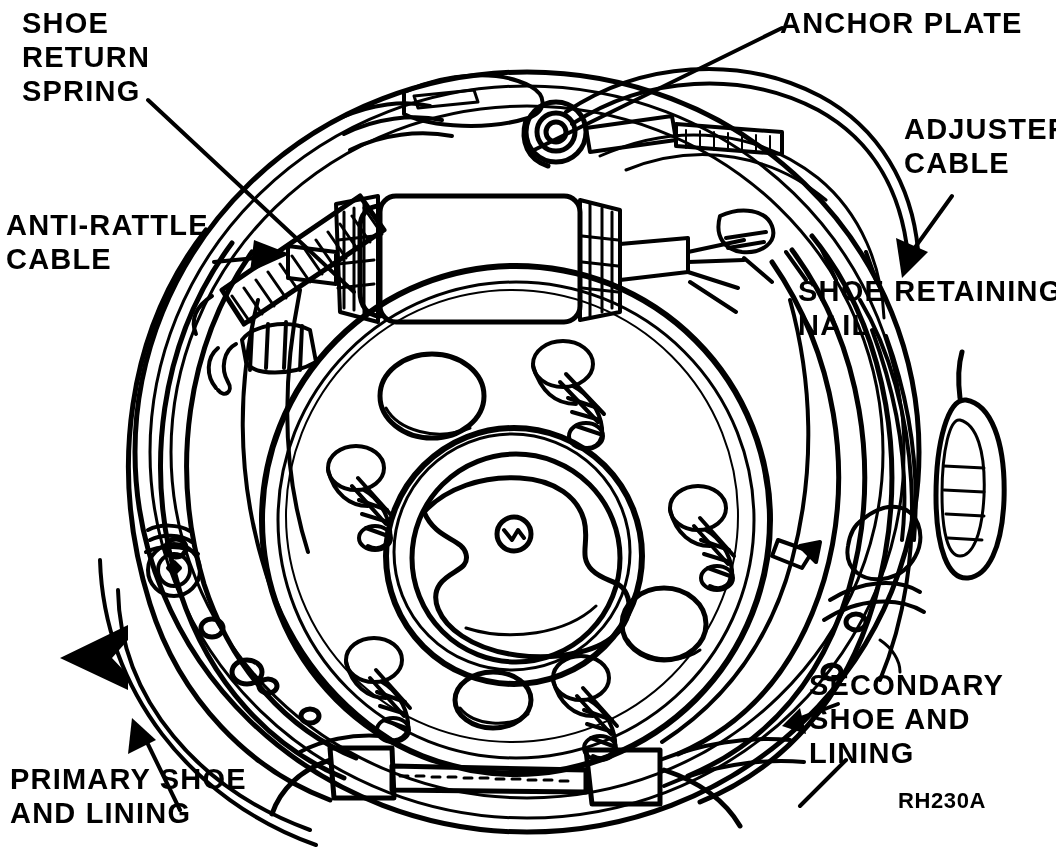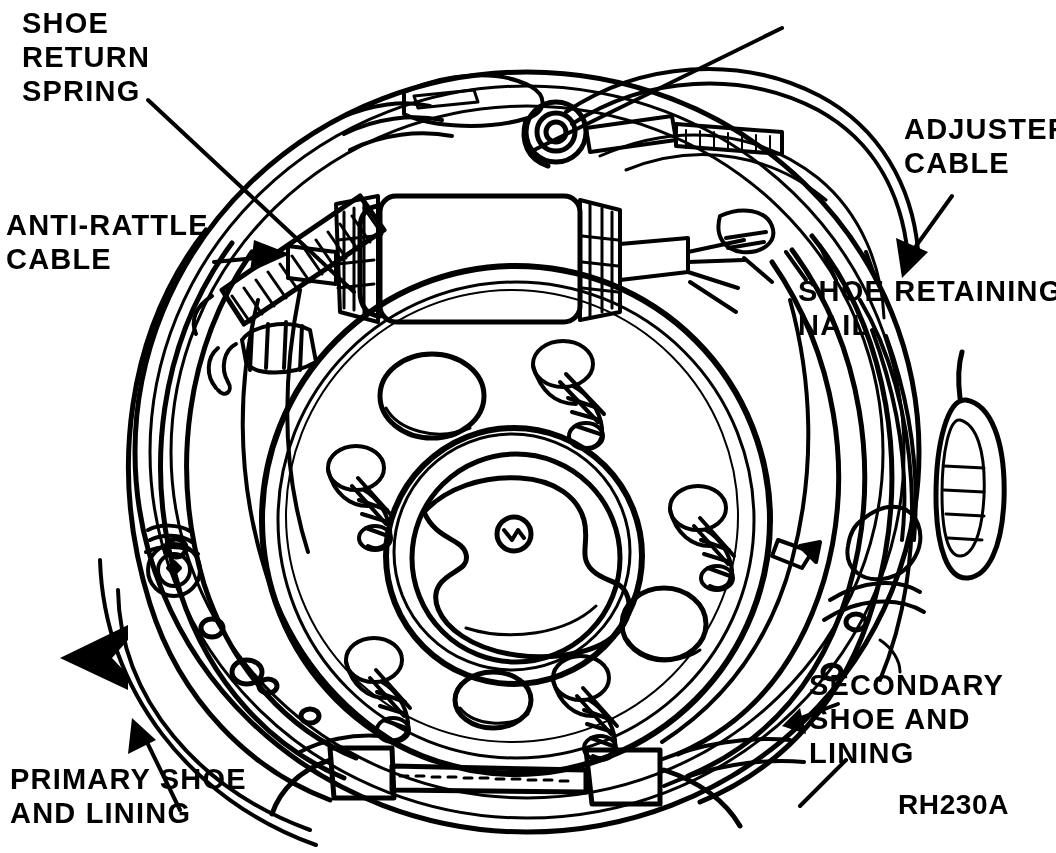--- a/index.html
+++ b/index.html
@@ -26,21 +26,21 @@
     color:#000000;
     font-family:"Liberation Sans", sans-serif;
     font-weight:700;
     font-size:29px;
     letter-spacing:1.2px;
     line-height:1.18;
     white-space:pre;
     user-select:none;
   }
   .code{
-    font-size:28px;
+    font-size:22px;
     letter-spacing:0.6px;
   }
 </style>
 </head>
 <body>
 
 <div id="stage">
 
   <svg id="art" viewBox="0 0 1056 853" xmlns="http://www.w3.org/2000/svg">
     <defs>
@@ -328,20 +328,21 @@
   <div class="lbl" style="left:22px; top:6px;">SHOE
 RETURN
 SPRING</div>
 
   <div class="lbl" style="left:6px; top:208px;">ANTI-RATTLE
 CABLE</div>
 
   <div class="lbl" style="left:10px; top:762px;">PRIMARY SHOE
 AND LINING</div>
 
+  <div class="lbl" style="left:780px; top:6px;">ANCHOR PLATE</div>
 
   <div class="lbl" style="left:888px; top:112px;margin-left:16px;">ADJUSTER
 CABLE</div>
 
   <div class="lbl" style="left:798px; top:274px;">SHOE RETAINING
 NAIL</div>
 
   <div class="lbl" style="left:809px; top:668px;">SECONDARY
 SHOE AND
 LINING</div>

